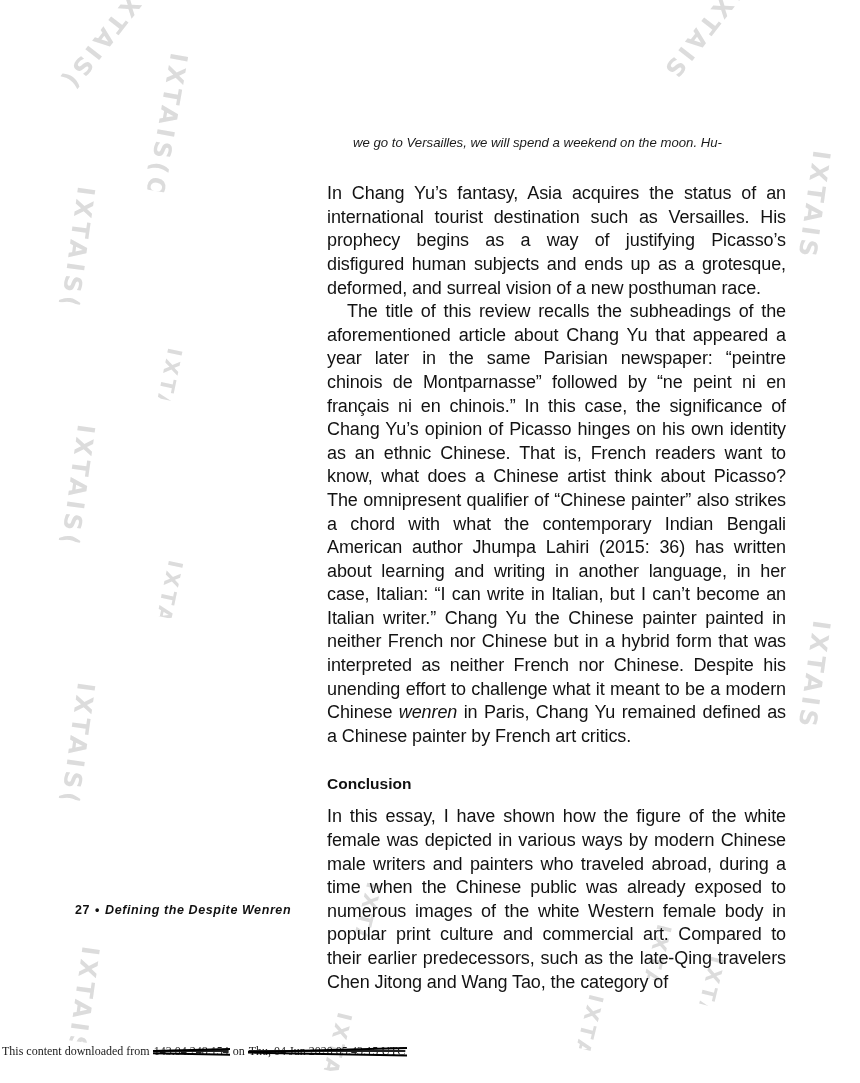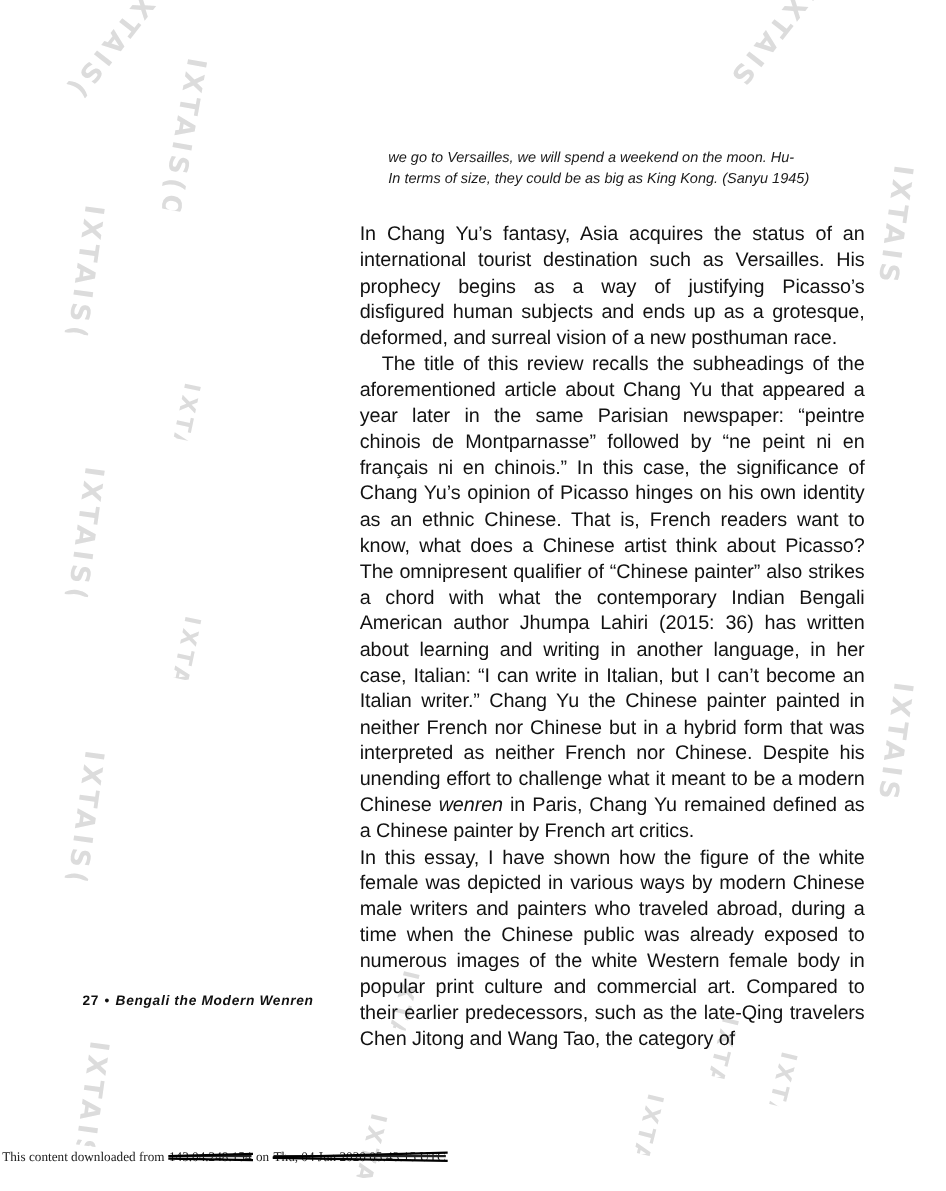--- a/index.html
+++ b/index.html
@@ -131,30 +131,30 @@
     <div class="wm" style="left:326px; top:1012px; max-height:60px;  transform:rotate(14deg); font-size:20px;">IXTAIS(OISIIVIX)O</div>
     <div class="wm" style="left:578px; top:994px;  max-height:56px;  transform:rotate(14deg); font-size:20px;">IXTAIS(OISIIVIX)O</div>
     <div class="wm" style="left:800px; top:150px;  max-height:110px; transform:rotate(8deg);">IXTAIS(OISIIVIX)O</div>
     <div class="wm" style="left:800px; top:620px;  max-height:110px; transform:rotate(8deg);">IXTAIS(OISIIVIX)O</div>
   </div>
 
   <main class="text-column">
     <div id="blocks">
         <div class="quote">
           <div class="quote-line">we go to Versailles, we will spend a weekend on the moon. Hu-</div>
-          <div class="quote-line">In terms of size, they could be as big as King Kong. (Sanyu 1945)</div>
         </div>
         <p class="body-para"><span>In Chang Yu’s fantasy, Asia acquires the status of an international tourist destination such as Versailles. His prophecy begins as a way of justifying Picasso’s disfigured human subjects and ends up as a grotesque, deformed, and surreal vision of a new posthuman race.</span></p>
         <p class="body-para indent"><span>The title of this review recalls the subheadings of the aforementioned article about Chang Yu that appeared a year later in the same Parisian newspaper: “peintre chinois de Montparnasse” followed by “ne peint ni en français ni en chinois.” In this case, the significance of Chang Yu’s opinion of Picasso hinges on his own identity as an ethnic Chinese. That is, French readers want to know, what does a Chinese artist think about Picasso? The omnipresent qualifier of “Chinese painter” also strikes a chord with what the contemporary Indian Bengali American author Jhumpa Lahiri (2015: 36) has written about learning and writing in another language, in her case, Italian: “I can write in Italian, but I can’t become an Italian writer.” Chang Yu the Chinese painter painted in neither French nor Chinese but in a hybrid form that was interpreted as neither French nor Chinese. Despite his unending effort to challenge what it meant to be a modern Chinese </span><em>wenren</em><span> in Paris, Chang Yu remained defined as a Chinese painter by French art critics.</span></p>
+        <h2 class="section-heading">Conclusion</h2>
         <p class="body-para"><span>In this essay, I have shown how the figure of the white female was depicted in various ways by modern Chinese male writers and painters who traveled abroad, during a time when the Chinese public was already exposed to numerous images of the white Western female body in popular print culture and commercial art. Compared to their earlier predecessors, such as the late-Qing travelers Chen Jitong and Wang Tao, the category of</span></p>
       </div>
   </main>
 
   <div class="running-footer">
-    <span class="rf-num">27</span><span class="rf-sep">•</span><span class="rf-title">Bengali the Modern</span><span class="rf-title-suffix">Wenren</span>
+    <span class="rf-num">27</span><span class="rf-sep">•</span><span class="rf-title">Defining the Despite</span><span class="rf-title-suffix">Wenren</span>
   </div>
 
   <div class="jstor-footer">
     <div class="jf-line1">
       <span>This content downloaded from</span><span class="redacted">143.04.248.154</span><span>on</span><span class="redacted">Thu, 04 Jun 2020 05:43:15 UTC</span>
     </div>
   </div>
 
 </div>
 

